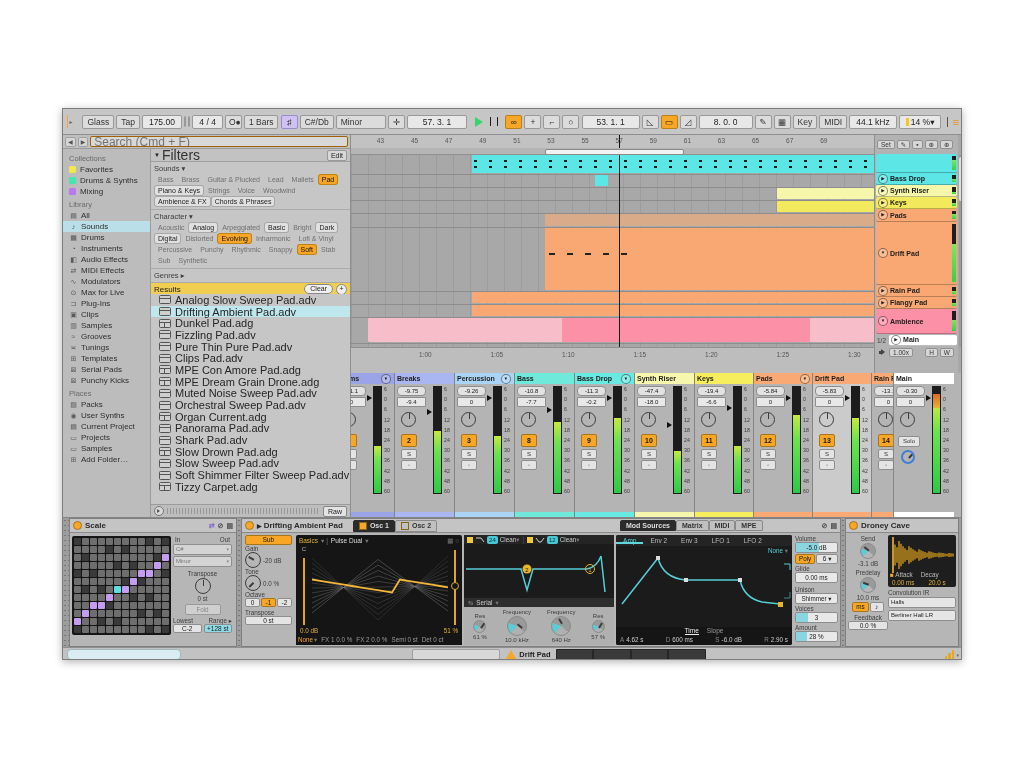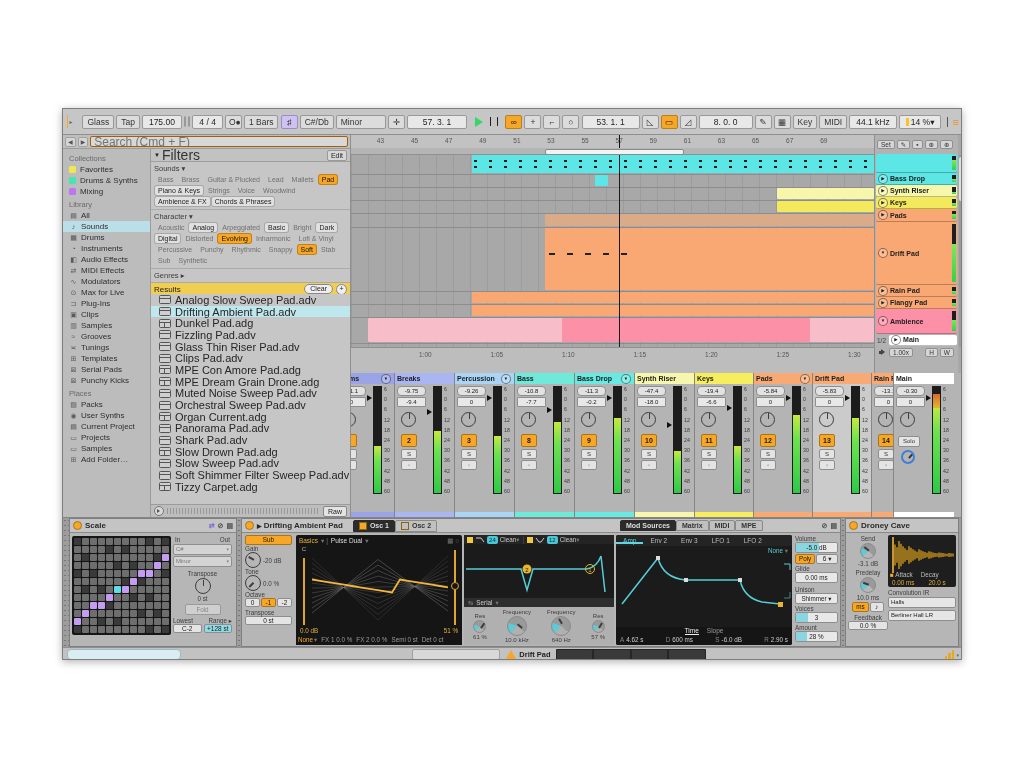--- a/index.html
+++ b/index.html
@@ -399,21 +399,21 @@
             <div class="res-item">
               <span class="ric adg"></span>
               <span>Dunkel Pad.adg</span>
             </div>
             <div class="res-item">
               <span class="ric adv"></span>
               <span>Fizzling Pad.adv</span>
             </div>
             <div class="res-item">
               <span class="ric adv"></span>
-              <span>Glass Thin Riser Pad.adv</span>
+              <span>Pure Thin Pure Pad.adv</span>
             </div>
             <div class="res-item">
               <span class="ric adv"></span>
               <span>Clips Pad.adv</span>
             </div>
             <div class="res-item">
               <span class="ric adg"></span>
               <span>MPE Con Amore Pad.adg</span>
             </div>
             <div class="res-item">

